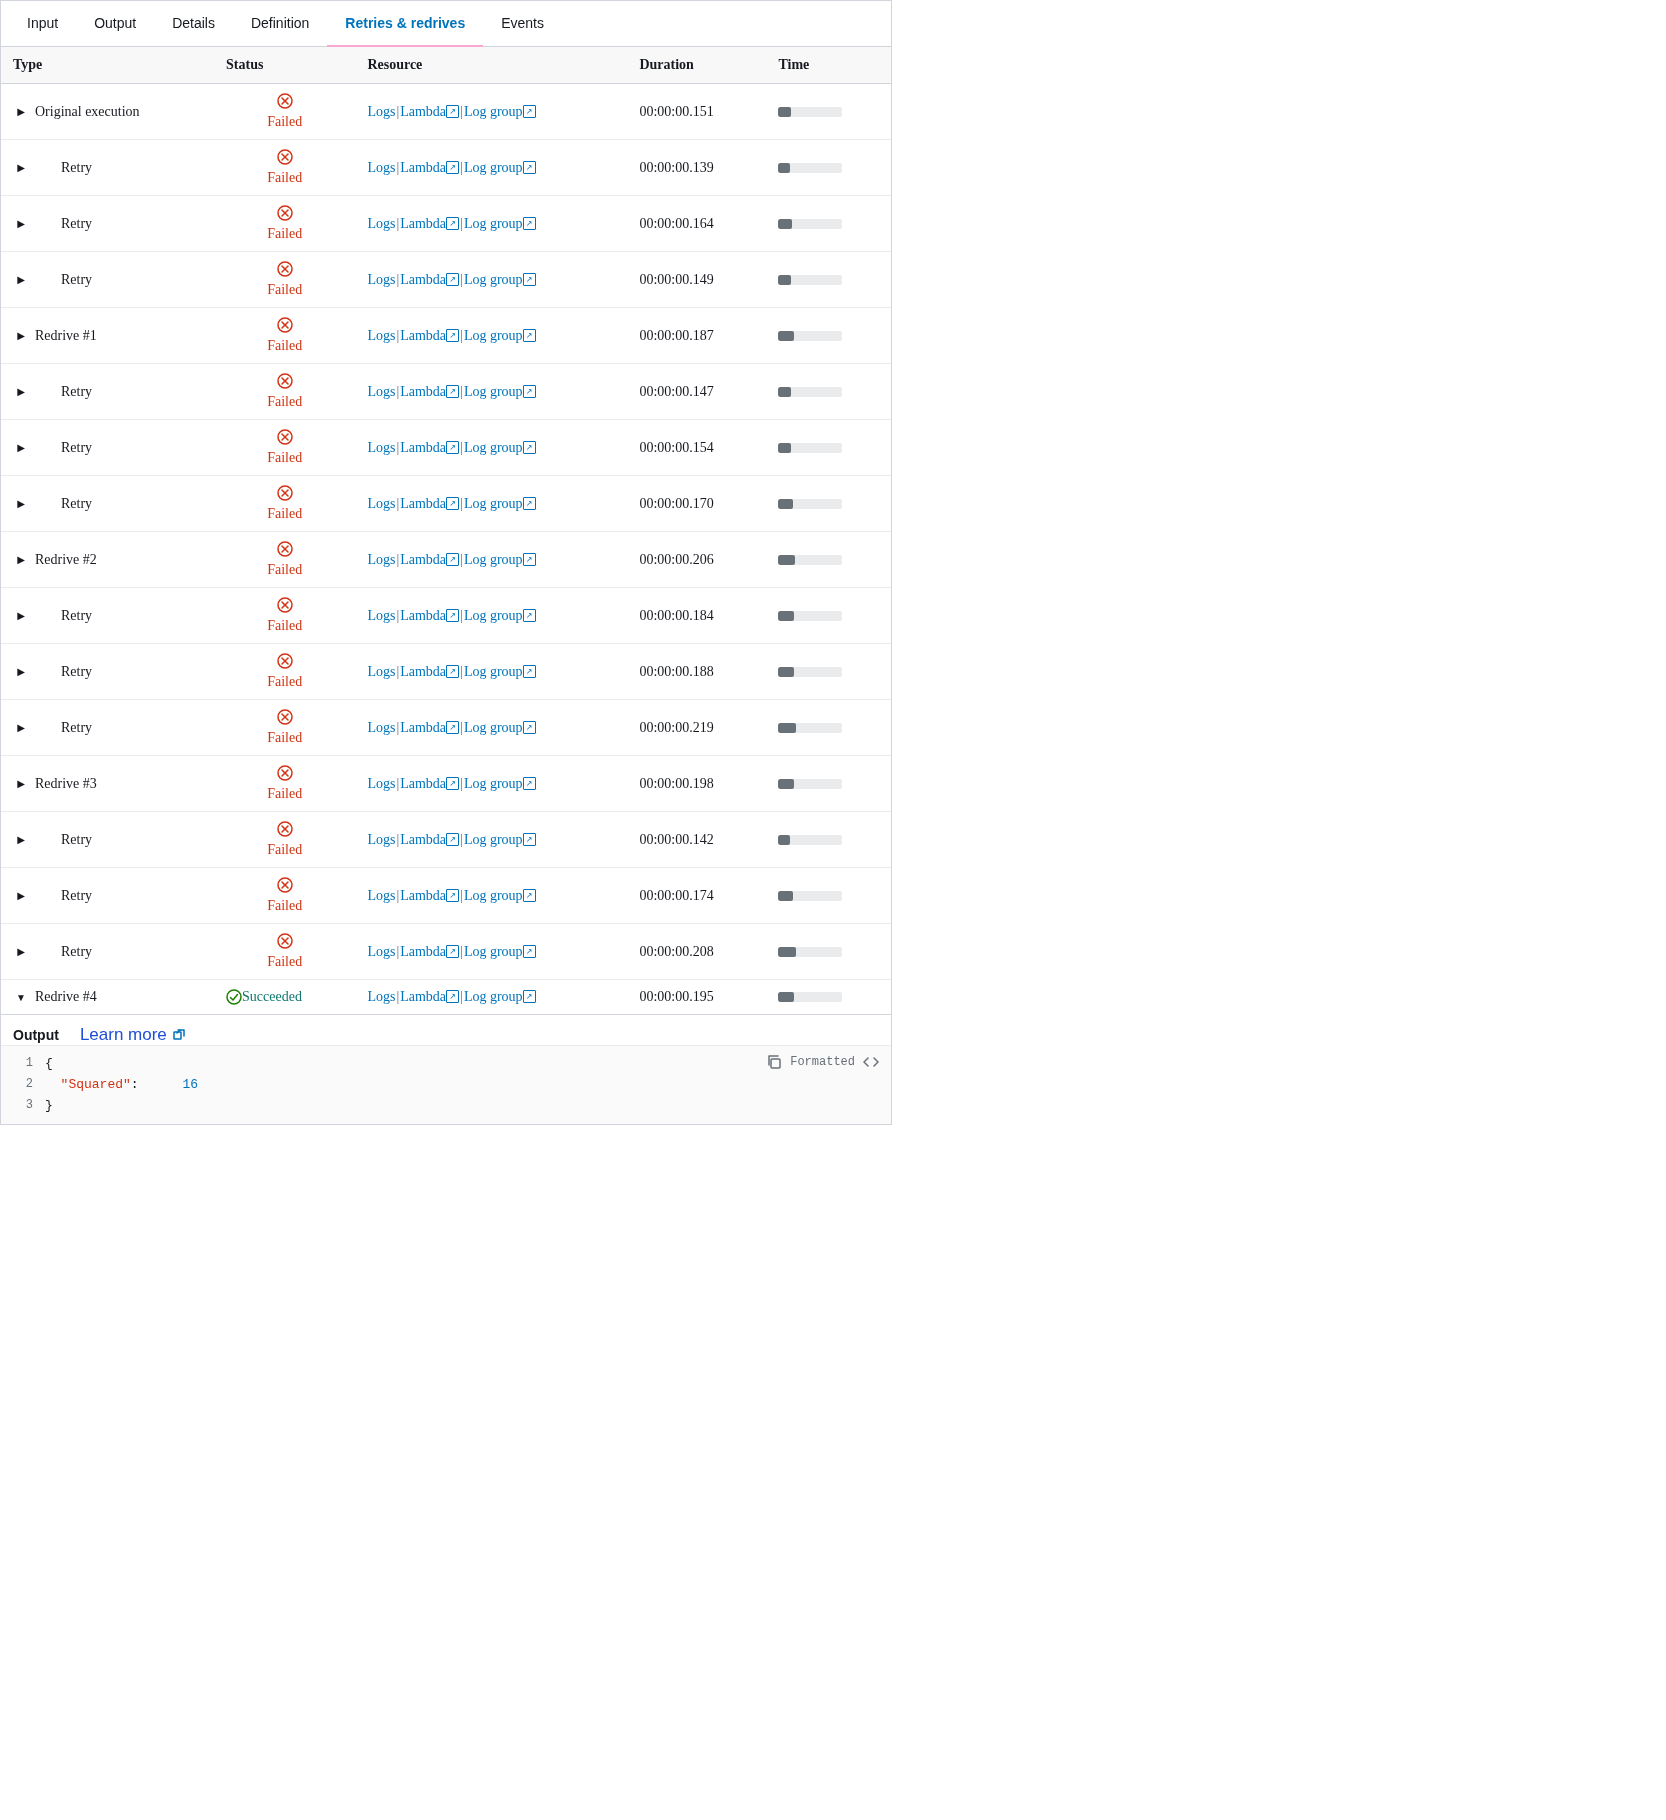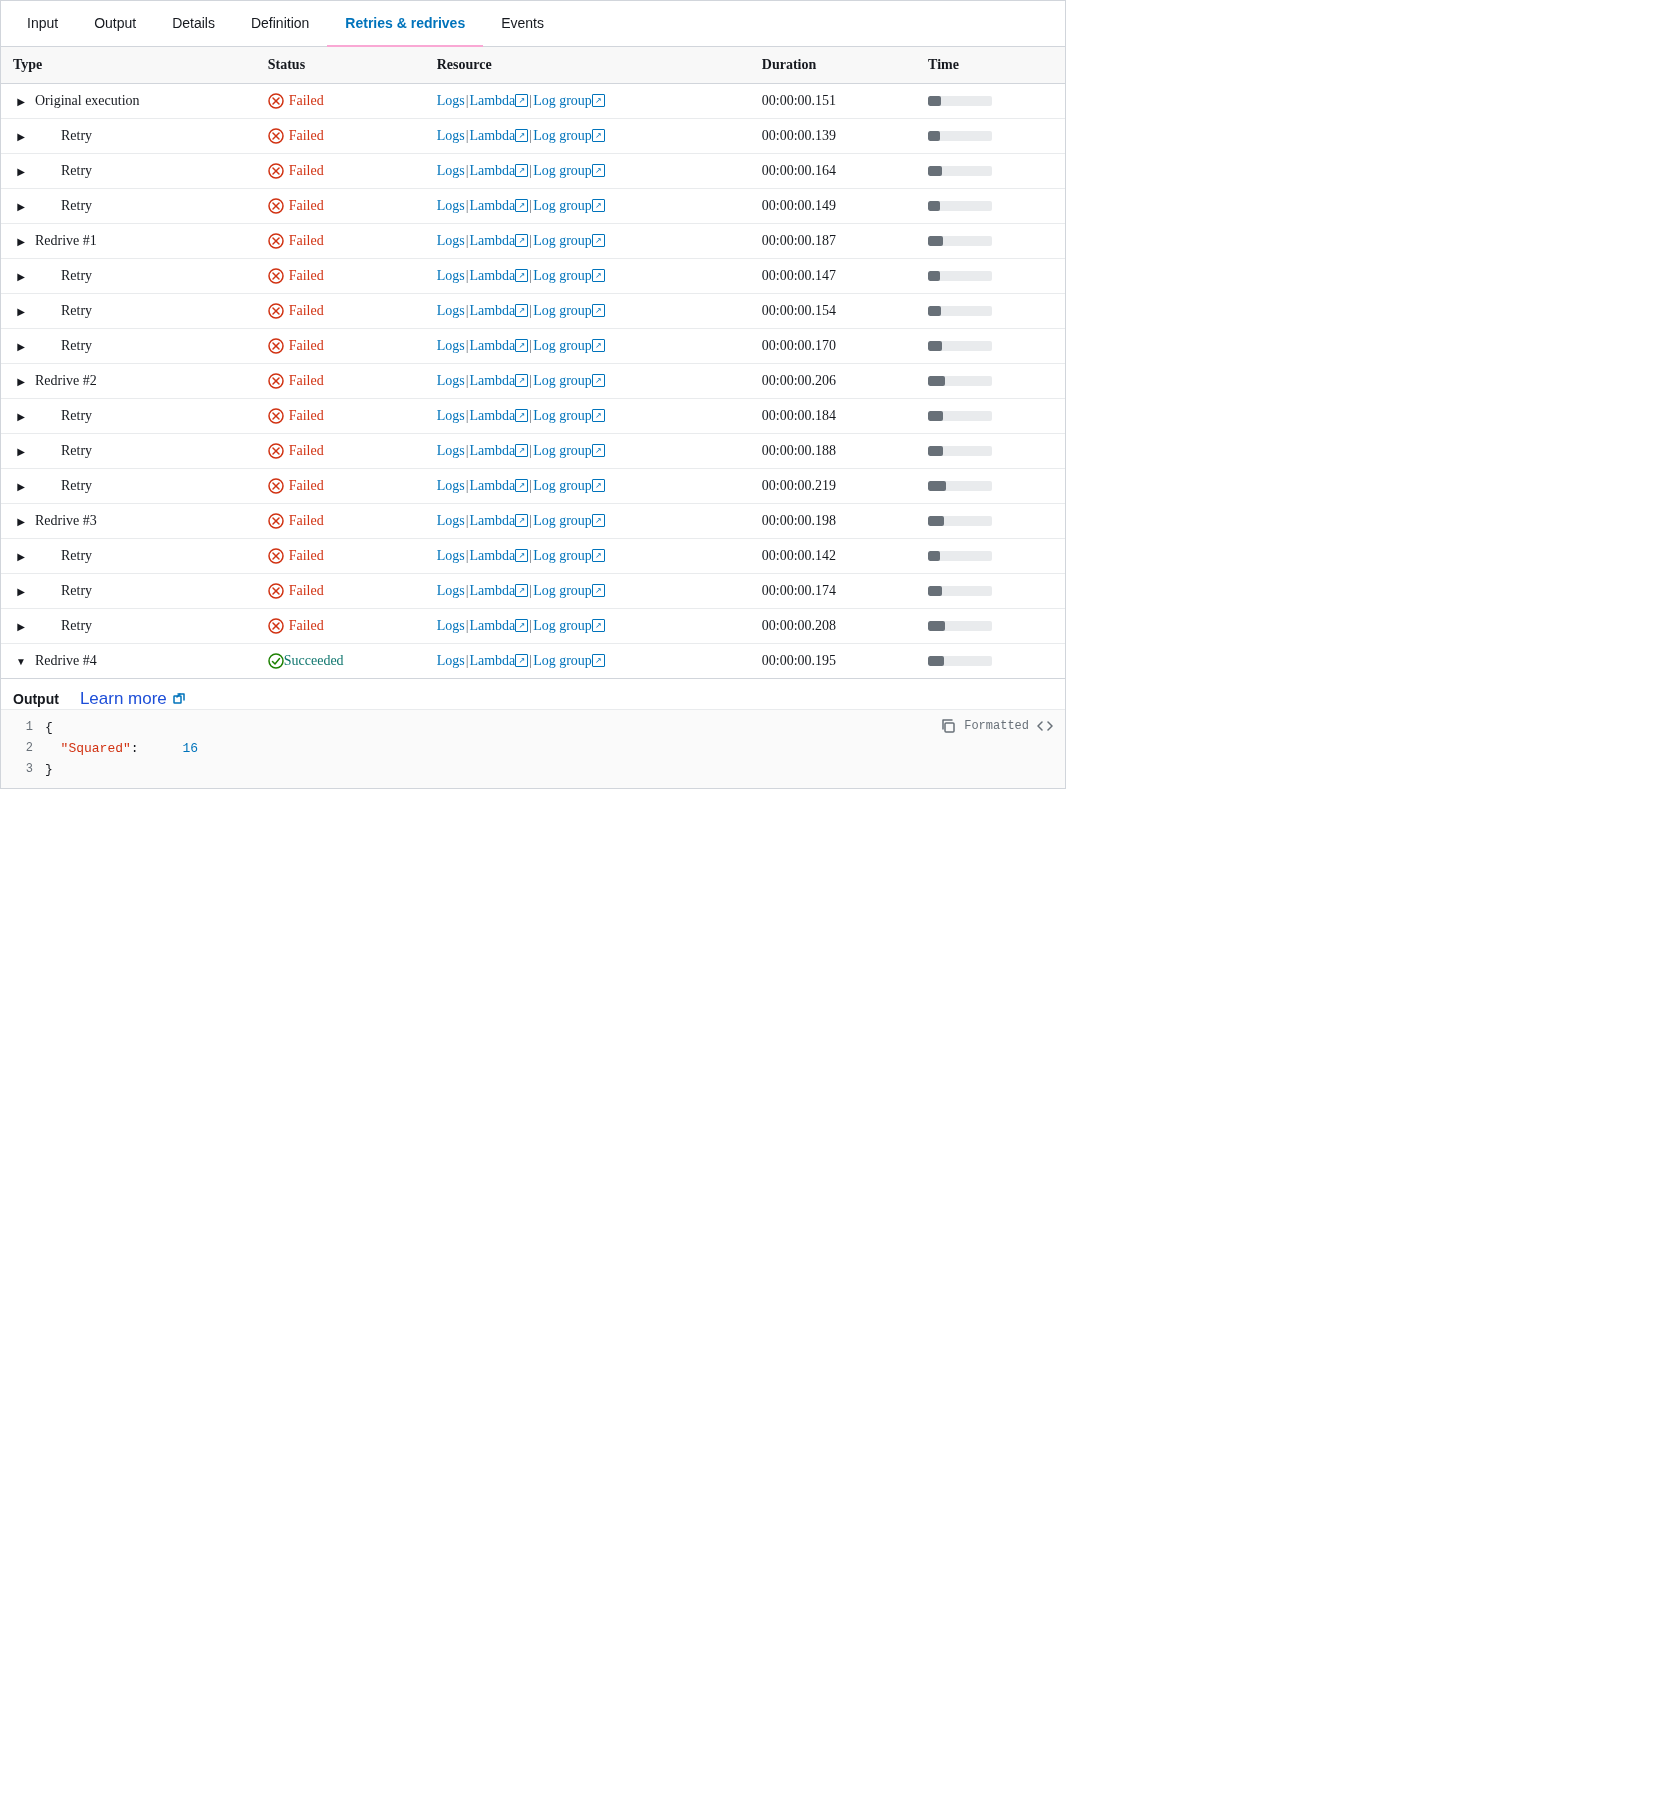--- a/index.html
+++ b/index.html
@@ -4,21 +4,21 @@
   <style>
     * { box-sizing: border-box; margin: 0; padding: 0; }
     body {
       font-family: -apple-system, BlinkMacSystemFont, "Segoe UI", Arial, sans-serif;
       font-size: 14px;
       background: #fff;
       color: #16191f;
     }
 
     .container {
-      width: 1066px;
+      width: 892px;
       border: 1px solid #d1d5db;
       background: #fff;
     }
 
     
     .tabs {
       display: flex;
       border-bottom: 1px solid #d1d5db;
       padding: 0 8px;
     }
@@ -91,20 +91,21 @@
       width: 20px;
       flex-shrink: 0;
     }
 
     .status-failed {
       display: flex;
       align-items: center;
       gap: 5px;
       color: #d13212;
       font-weight: 500;
+      flex-direction: column;
     }
     .status-succeeded {
       display: flex;
       color: #0f766e;
       font-weight: 500;
     }
 
     .resource-cell {
       display: flex;
       align-items: flex-start;

